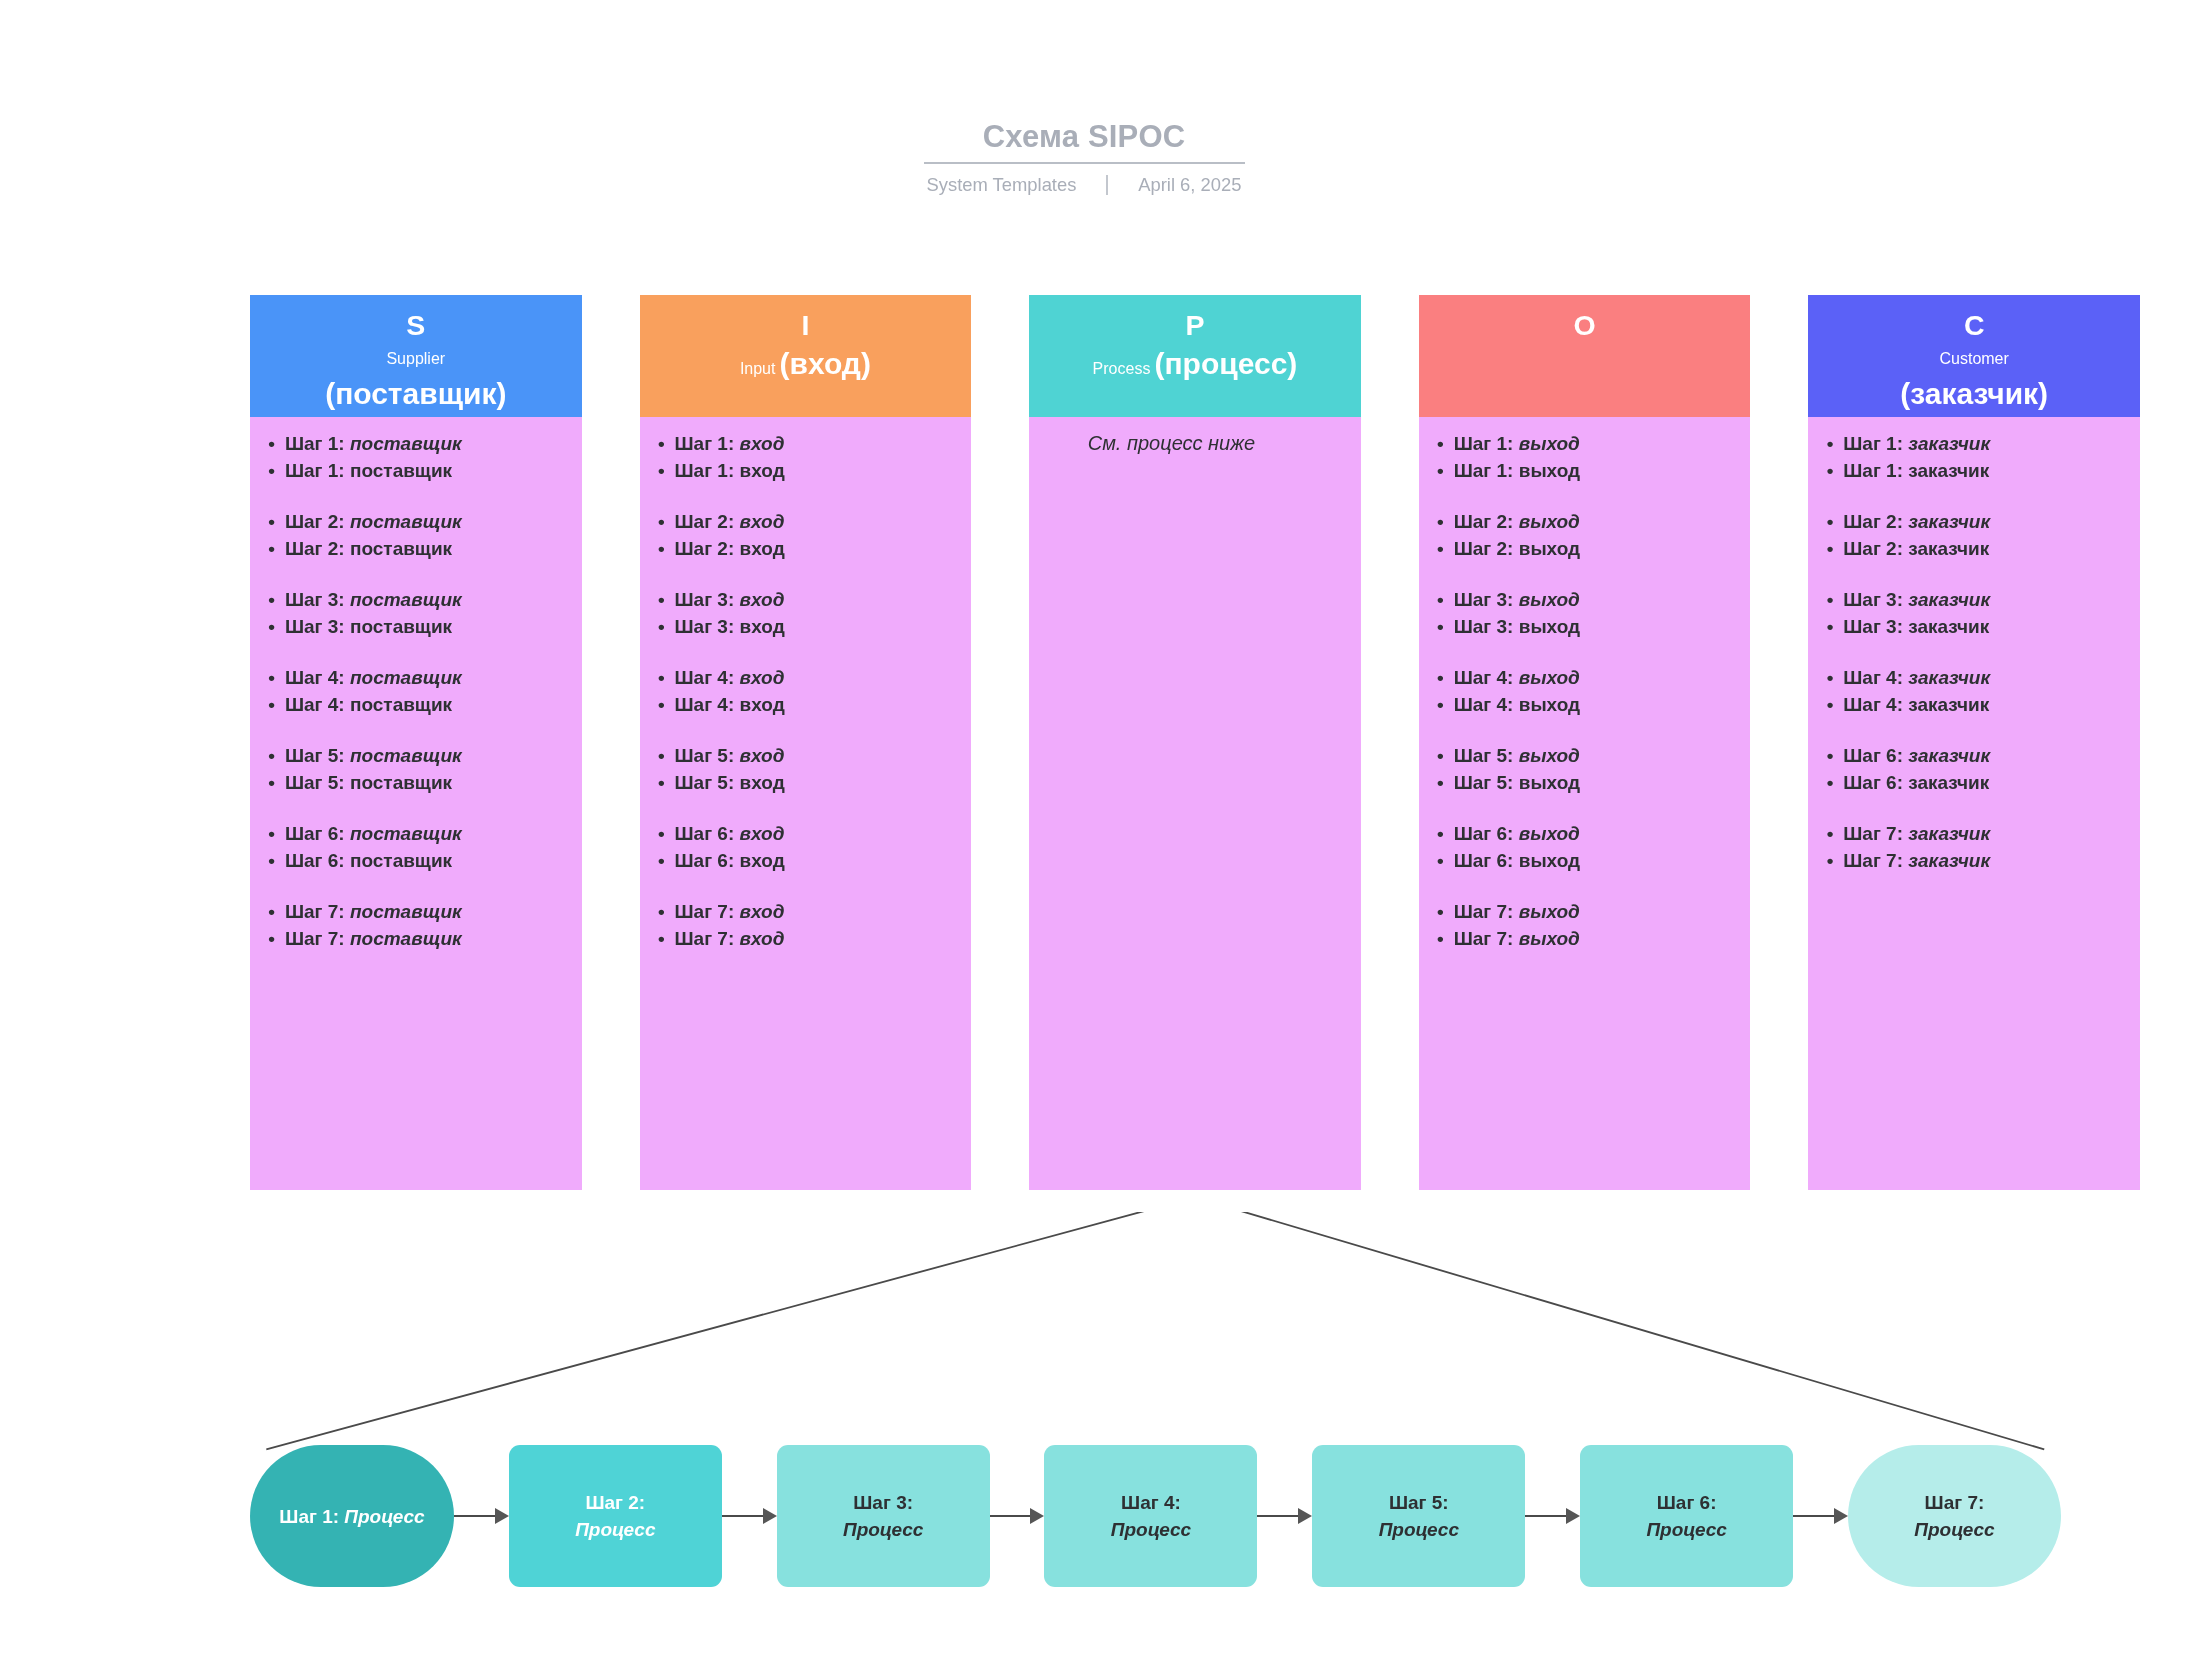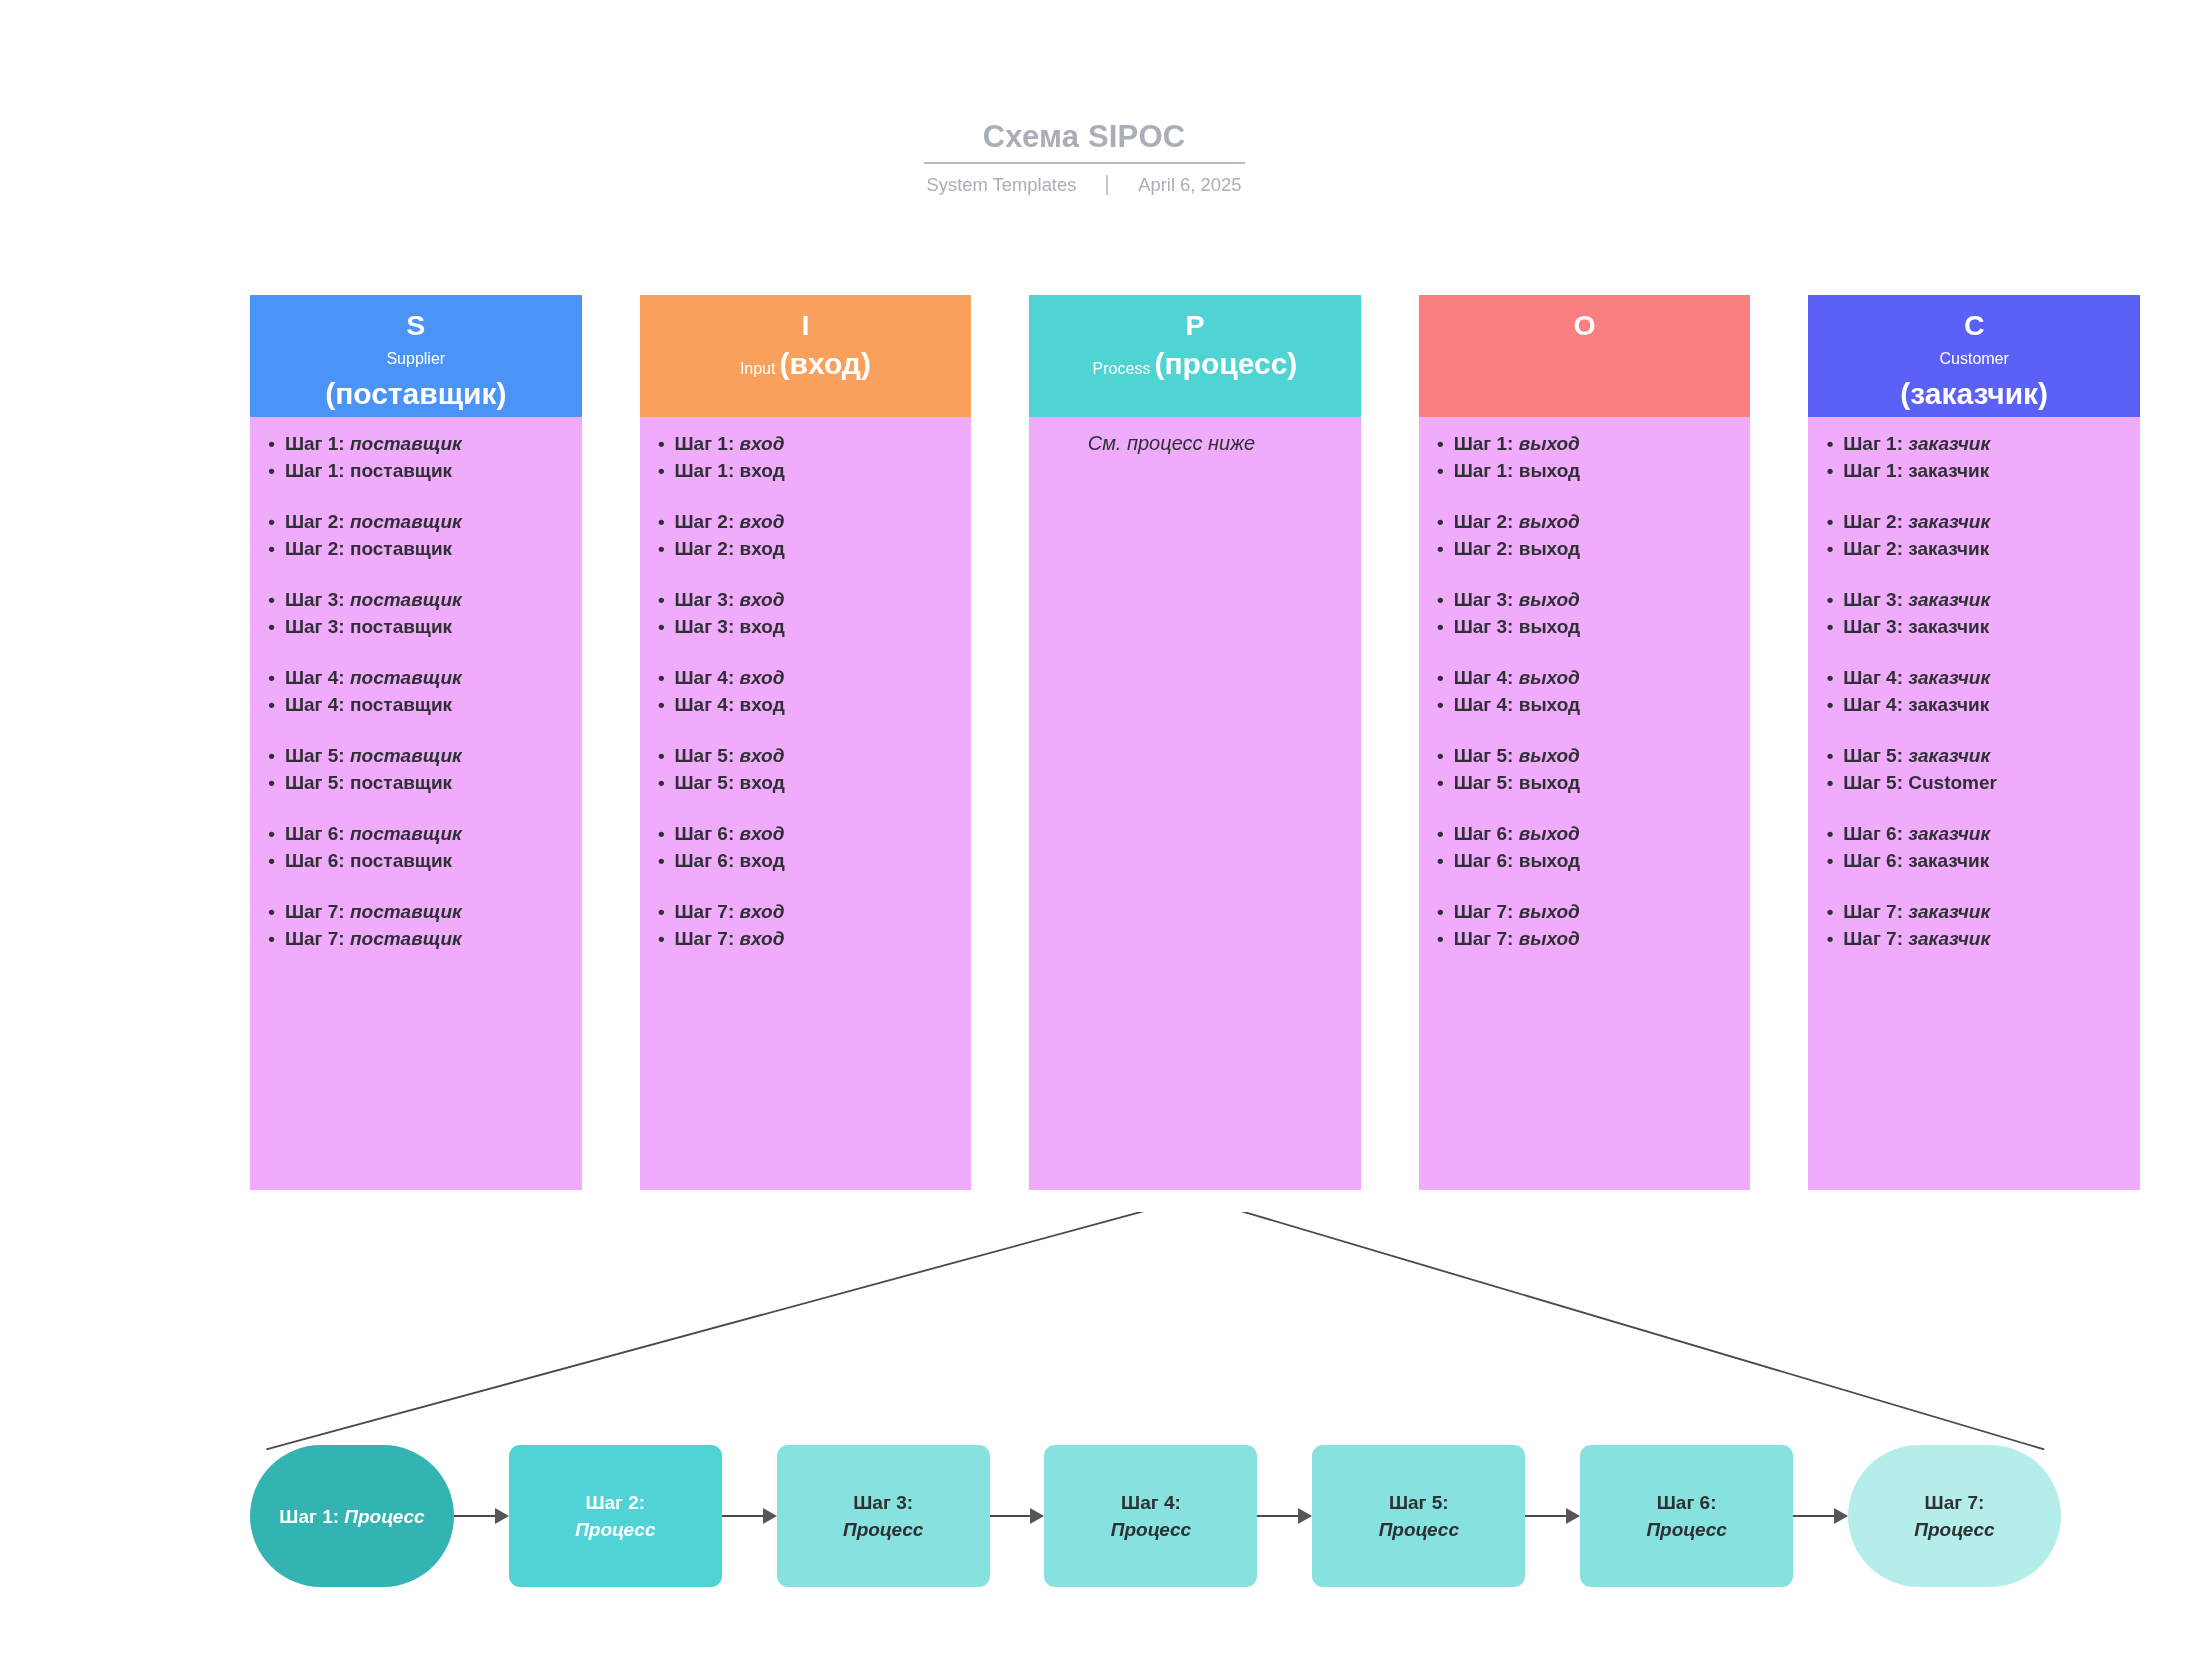--- a/index.html
+++ b/index.html
@@ -355,24 +355,20 @@
         </div>
         <div class="bullet-group">
           <div class="bullet-item"><span>Шаг 3:</span> <span class="val-italic">заказчик</span></div>
           <div class="bullet-item"><span>Шаг 3:</span> <span class="val-upright">заказчик</span></div>
         </div>
         <div class="bullet-group">
           <div class="bullet-item"><span>Шаг 4:</span> <span class="val-italic">заказчик</span></div>
           <div class="bullet-item"><span>Шаг 4:</span> <span class="val-upright">заказчик</span></div>
         </div>
         <div class="bullet-group">
-          <div class="bullet-item"><span>Шаг 5:</span> <span class="val-italic">заказчик</span></div>
-          <div class="bullet-item"><span>Шаг 5:</span> <span class="val-upright">Customer</span></div>
-        </div>
-        <div class="bullet-group">
           <div class="bullet-item"><span>Шаг 6:</span> <span class="val-italic">заказчик</span></div>
           <div class="bullet-item"><span>Шаг 6:</span> <span class="val-upright">заказчик</span></div>
         </div>
         <div class="bullet-group">
           <div class="bullet-item"><span>Шаг 7:</span> <span class="val-italic">заказчик</span></div>
           <div class="bullet-item"><span>Шаг 7:</span> <span class="val-italic">заказчик</span></div>
         </div>
       </div>
     </div>
   </div>

